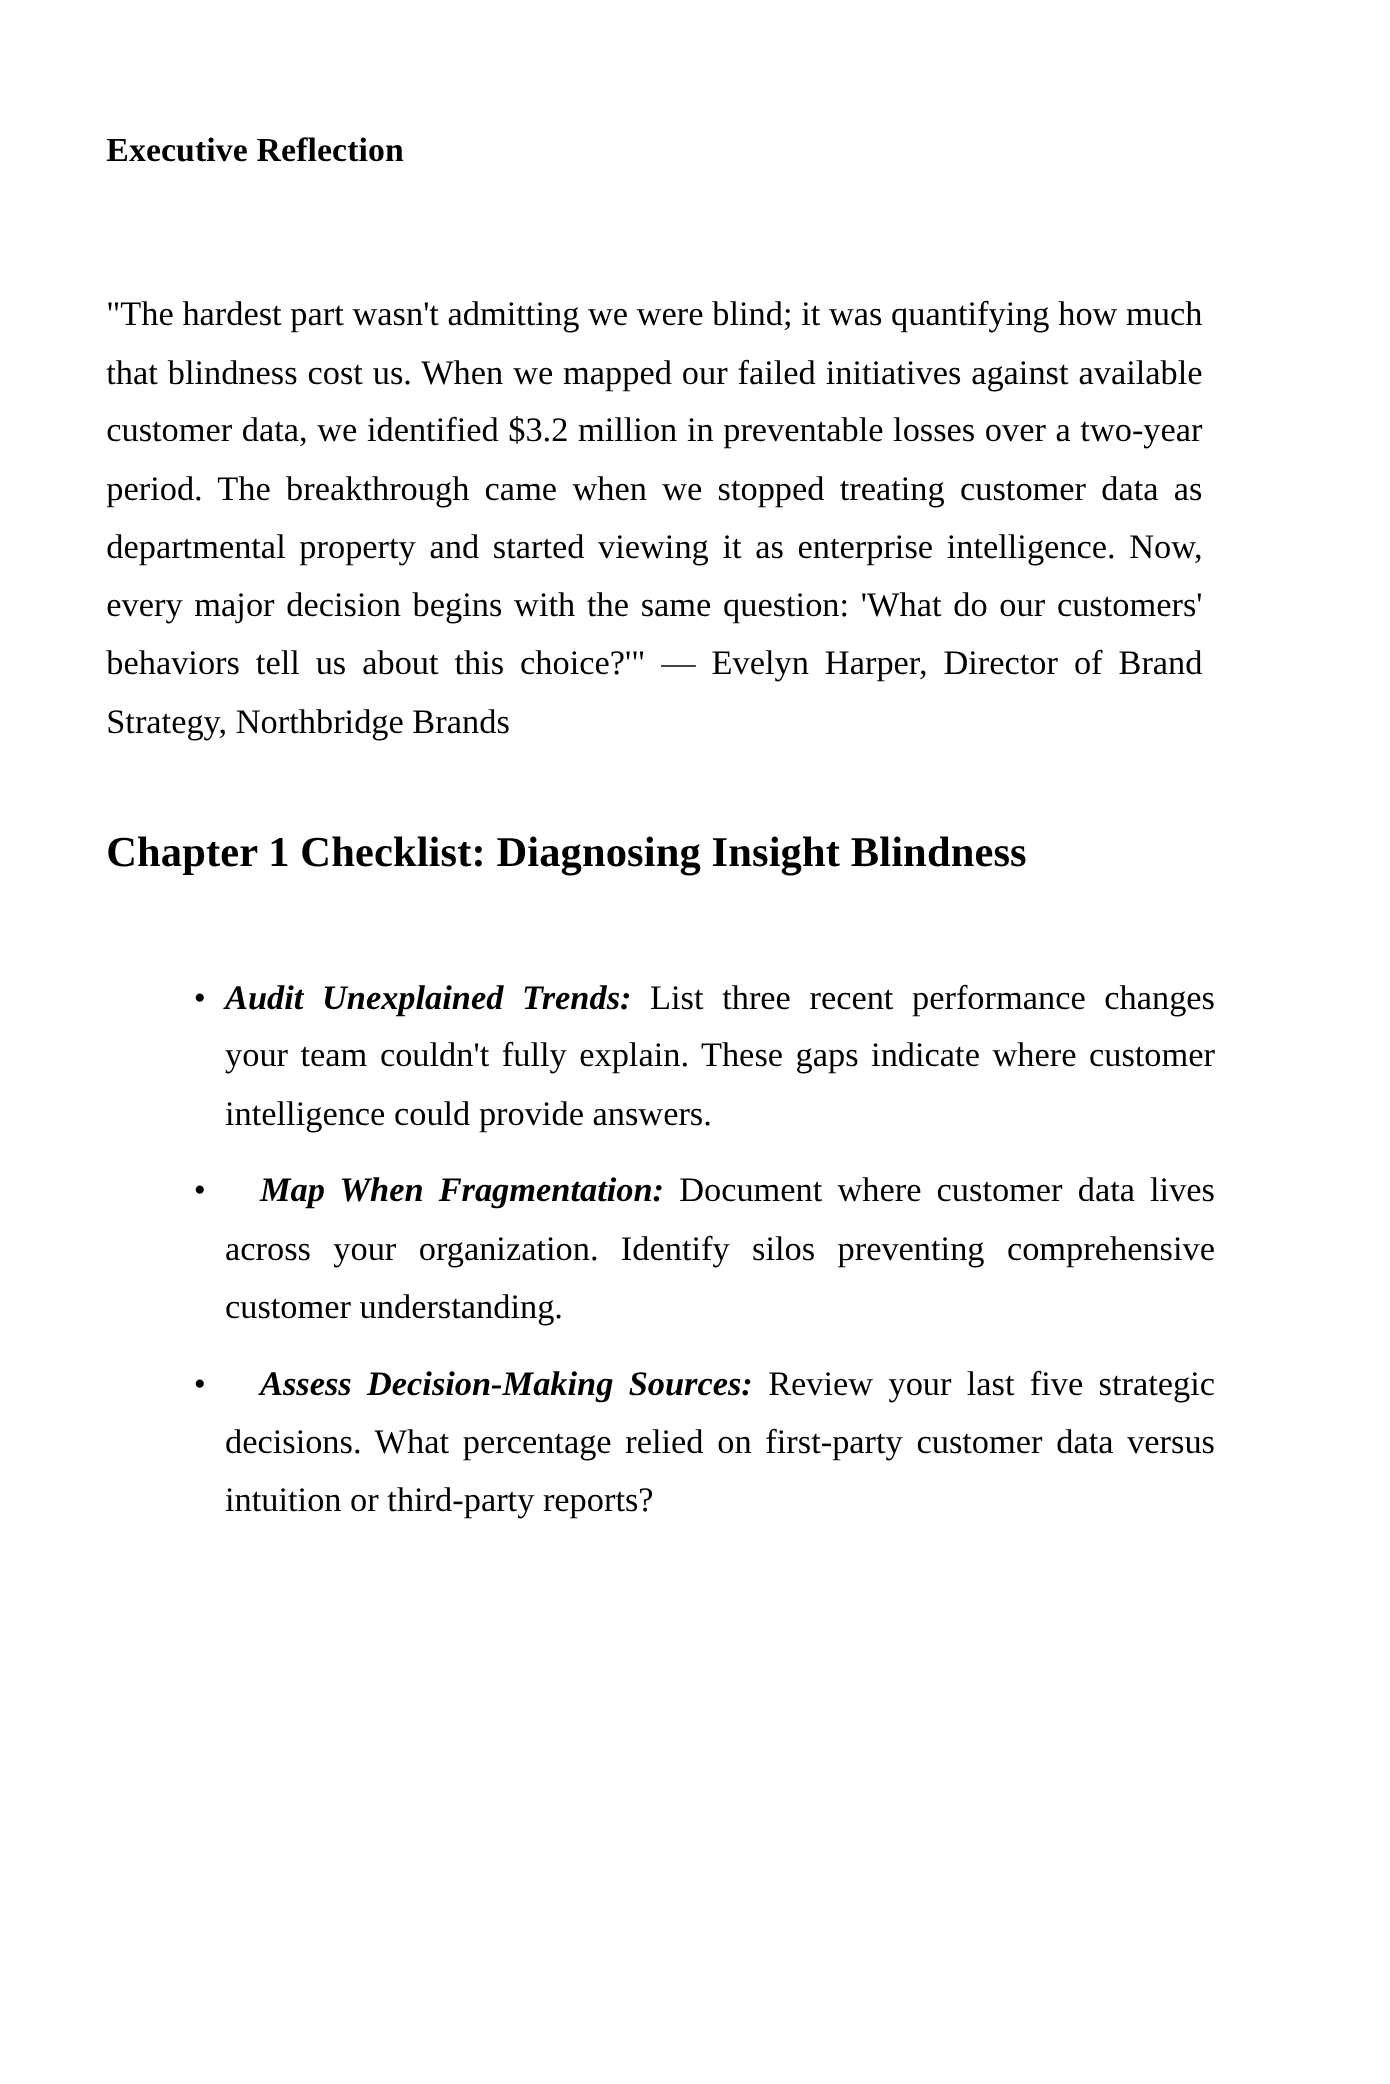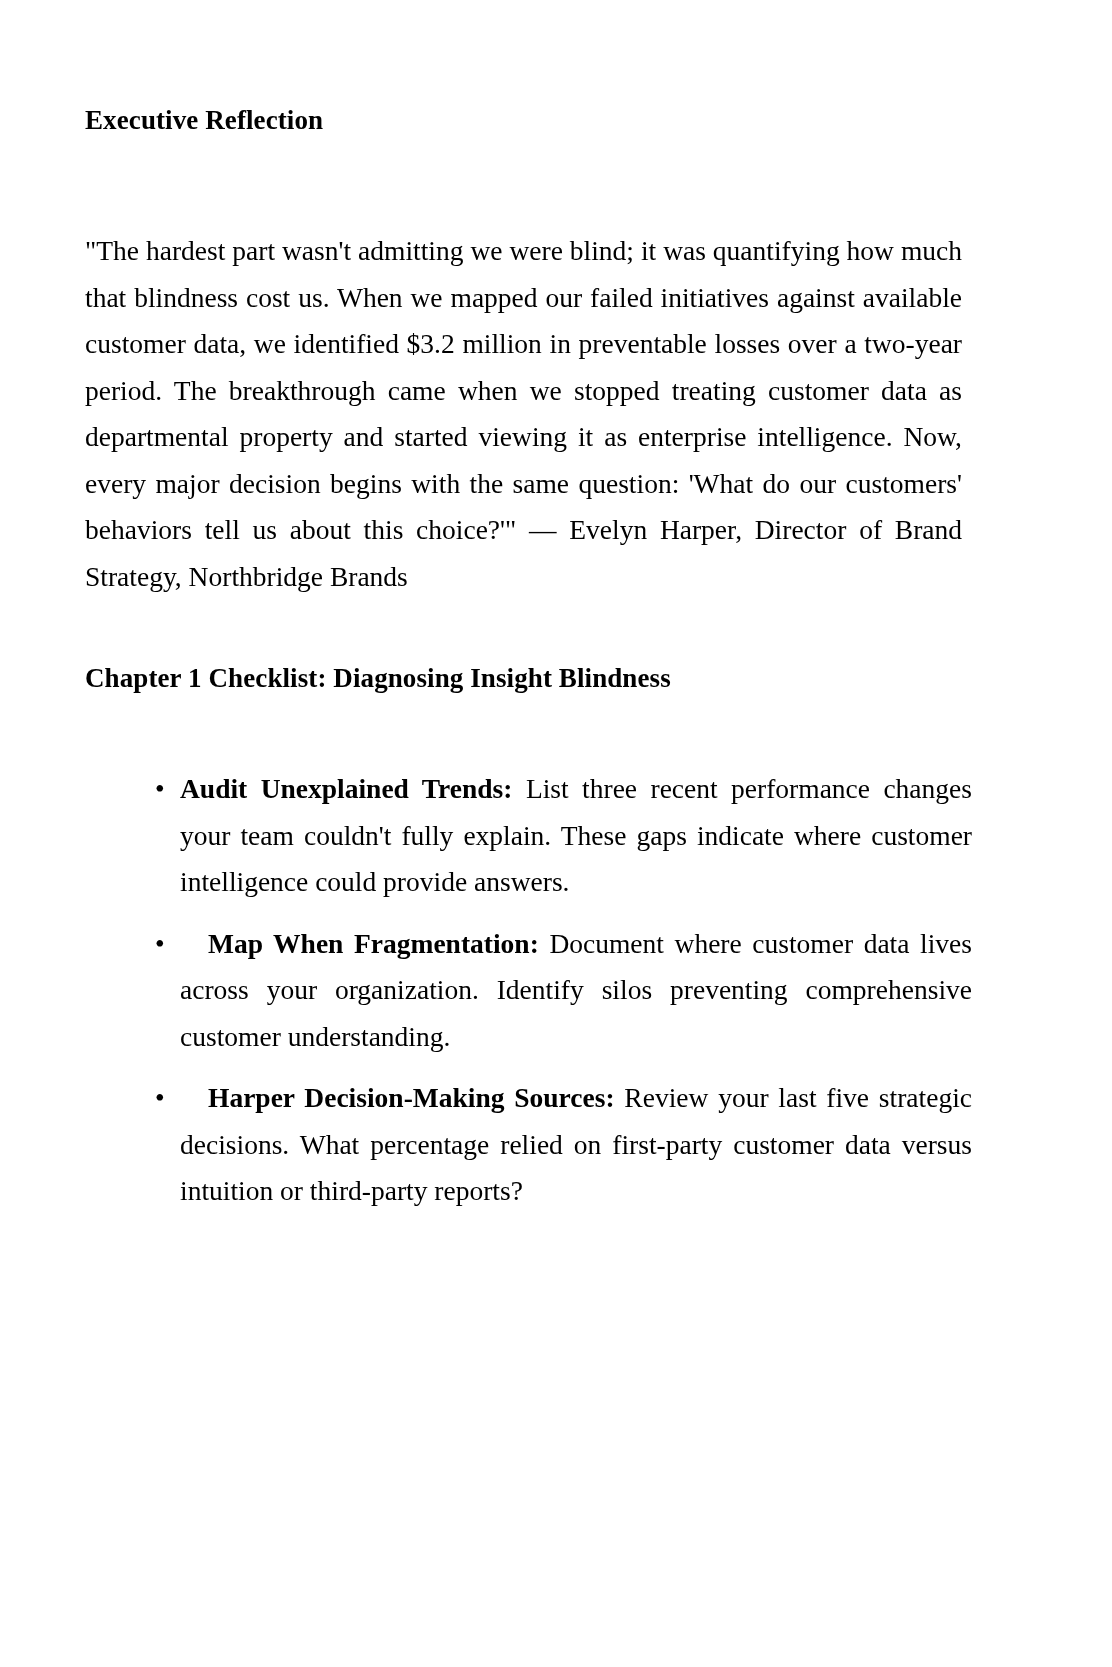--- a/index.html
+++ b/index.html
@@ -34,21 +34,21 @@
     font-size: 27.5px;
     line-height: 46.5px;
     text-align: justify;
     text-justify: inter-word;
     margin: 0;
     padding-top: 92px;
     width: 877px;
     hyphens: none;
   }
   .chapter-heading {
-    font-size: 27px;
+    font-size: 34px;
     font-weight: bold;
     line-height: 1.25;
     margin: 0;
     padding-top: 62px;
     letter-spacing: 0.1px;
   }
   .checklist {
     list-style: none;
     margin: 0;
     padding: 0;
@@ -70,20 +70,21 @@
   }
   .bullet-marker {
     position: absolute;
     left: 70px;
     top: 0;
     font-size: 27.5px;
     line-height: 46.5px;
   }
   .lead-in {
     font-weight: bold;
+    font-style: italic;
   }
   .item-2 .lead-in,
   .item-3 .lead-in {
     padding-left: 0;
   }
   .spacer-lead {
     display: inline-block;
     width: 28px;
   }
 </style>
@@ -105,18 +106,18 @@
       <span class="lead-in">Audit Unexplained Trends:</span><span> List three recent performance changes your team couldn't fully explain. These gaps indicate where customer intelligence could provide answers.</span>
     </li>
 
     <li class="checklist-item item-2">
       <span class="bullet-marker">•</span>
       <span class="spacer-lead"></span><span class="lead-in">Map When Fragmentation:</span><span> Document where customer data lives across your organization. Identify silos preventing comprehensive customer understanding.</span>
     </li>
 
     <li class="checklist-item item-3">
       <span class="bullet-marker">•</span>
-      <span class="spacer-lead"></span><span class="lead-in">Harper Decision-Making Sources:</span><span> Review your last five strategic decisions. What percentage relied on first-party customer data versus intuition or third-party reports?</span>
+      <span class="spacer-lead"></span><span class="lead-in">Assess Decision-Making Sources:</span><span> Review your last five strategic decisions. What percentage relied on first-party customer data versus intuition or third-party reports?</span>
     </li>
 
   </ul>
 
 </div>
 
 </body></html>

